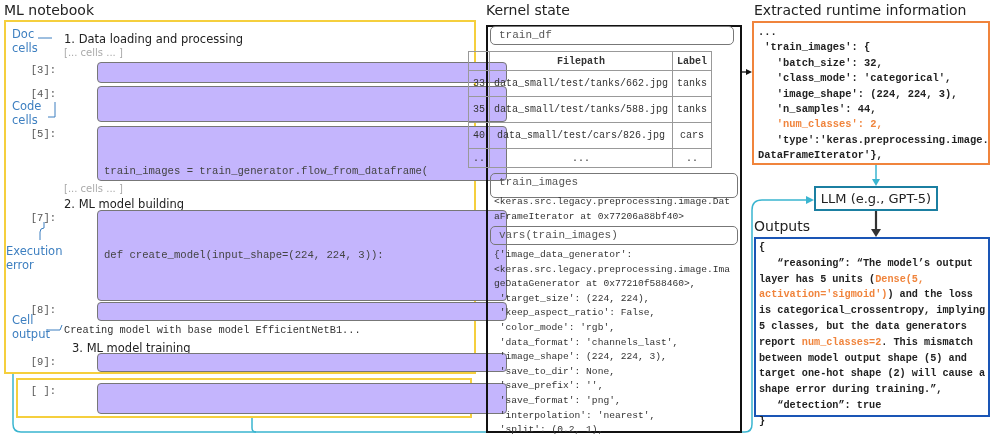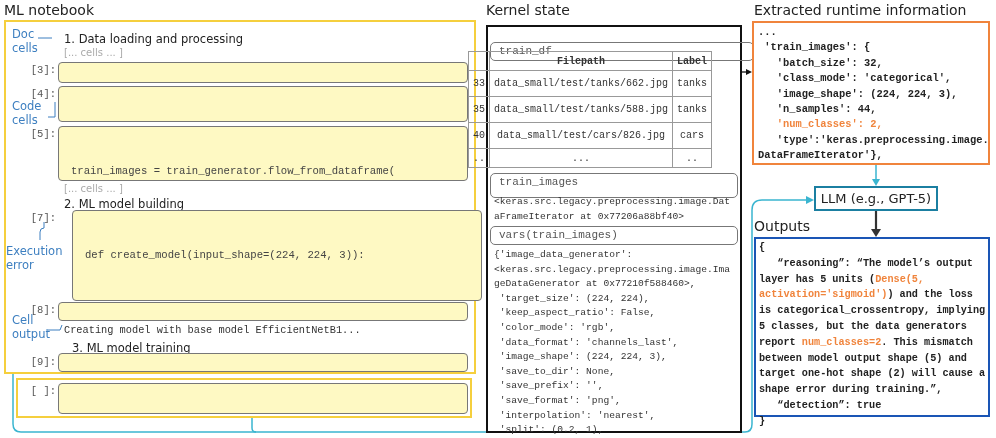--- a/index.html
+++ b/index.html
@@ -7,21 +7,21 @@
   .abs { position: absolute; }
   .title { font-size: 14px; color: #222; }
   .sans { font-family: "DejaVu Sans", sans-serif; }
 
   
   .nb-frame { position: absolute; left: 4px; top: 20px; width: 472px; height: 354px; border: 2px solid #f5cf3d; box-sizing: border-box; }
   .anno { position: absolute; font-size: 11.5px; color: #3d7fc0; line-height: 14px; font-family: "DejaVu Sans", sans-serif; }
   .doc-head { position: absolute; font-size: 11.5px; color: #222; font-family: "DejaVu Sans", sans-serif; }
   .elide { position: absolute; font-size: 10px; color: #aaa; font-family: "DejaVu Sans", sans-serif; }
   .prompt { position: absolute; font-family: "Liberation Mono", monospace; font-size: 10.5px; color: #555; text-align: right; width: 40px; }
-  .cell { position: absolute; border: 1.3px solid #777; border-radius: 4px; box-sizing: border-box; background: #fef9c3; font-family: "Liberation Mono", monospace; font-size: 10.6px; color: #444; padding: 2px 12px; line-height: 17px; white-space: pre; overflow: hidden; }
+  .cell { position: absolute; border: 1.3px solid #777; border-radius: 4px; box-sizing: border-box; background: #c4b5fd; font-family: "Liberation Mono", monospace; font-size: 10.6px; color: #444; padding: 2px 6px; line-height: 17px; white-space: pre; overflow: hidden; margin-left: 39px; }
   .cell .ln { display: block; }
   .orange { color: #f0843c; }
   .out-text { position: absolute; font-family: "Liberation Mono", monospace; font-size: 10.3px; color: #333; white-space: pre; }
 
   .pending-frame { position: absolute; left: 16px; top: 378px; width: 456px; height: 40px; border: 2px solid #f5cf3d; box-sizing: border-box; }
 
   
   .kernel-frame { position: absolute; left: 486px; top: 25px; width: 256px; height: 408px; border: 2px solid #111; box-sizing: border-box; }
   .var-name { position: absolute; border: 1.3px solid #777; border-radius: 5px; box-sizing: border-box; font-family: "Liberation Mono", monospace; font-size: 11px; color: #555; padding: 1px 8px; line-height: 15px; }
   table.df { position: absolute; border-collapse: collapse; font-family: "Liberation Mono", monospace; font-size: 10px; color: #333; }
@@ -100,21 +100,21 @@
 <div class="cell" style="left:58px;top:126px;width:410px;height:55px;">
   <span class="ln">train_images = train_generator.flow_from_dataframe(</span>
   
   
 </div>
 
 <div class="elide" style="left:64px;top:183px;">[... cells ... ]</div>
 <div class="doc-head" style="left:64px;top:197px;">2. ML model building</div>
 
 <div class="prompt" style="left:16px;top:212px;">[7]:</div>
-<div class="cell" style="left:72px;top:210px;width:410px;height:91px;">
+<div class="cell" style="left:58px;top:210px;width:410px;height:91px;">
   <span class="ln">def create_model(input_shape=(224, 224, 3)):</span>
   
   
   
   
 </div>
 
 <div class="prompt" style="left:16px;top:304px;">[8]:</div>
 <div class="cell" style="left:58px;top:302px;width:410px;height:19px;line-height:13px;">
   
@@ -129,21 +129,21 @@
 </div>
 
 <div class="pending-frame"></div>
 <div class="prompt" style="left:16px;top:385px;">[ ]:</div>
 <div class="cell" style="left:58px;top:383px;width:410px;height:31px;line-height:13px;">
   <span class="ln">history = model.fit(train_images, validation_data=val_images,</span>
   
 </div>
 
 <div class="kernel-frame"></div>
-<div class="var-name" style="left:490px;top:42px;width:264px;height:19px;">train_df</div>
+<div class="var-name" style="left:490px;top:26px;width:244px;height:19px;">train_df</div>
 <table class="df" style="left:468px;top:51px;width:242px;">
   <thead>
     <tr>
       <th style="width:16px;"></th>
       <th>Filepath</th>
       <th>Label</th>
     </tr>
   </thead>
   <tbody>
     <tr>

